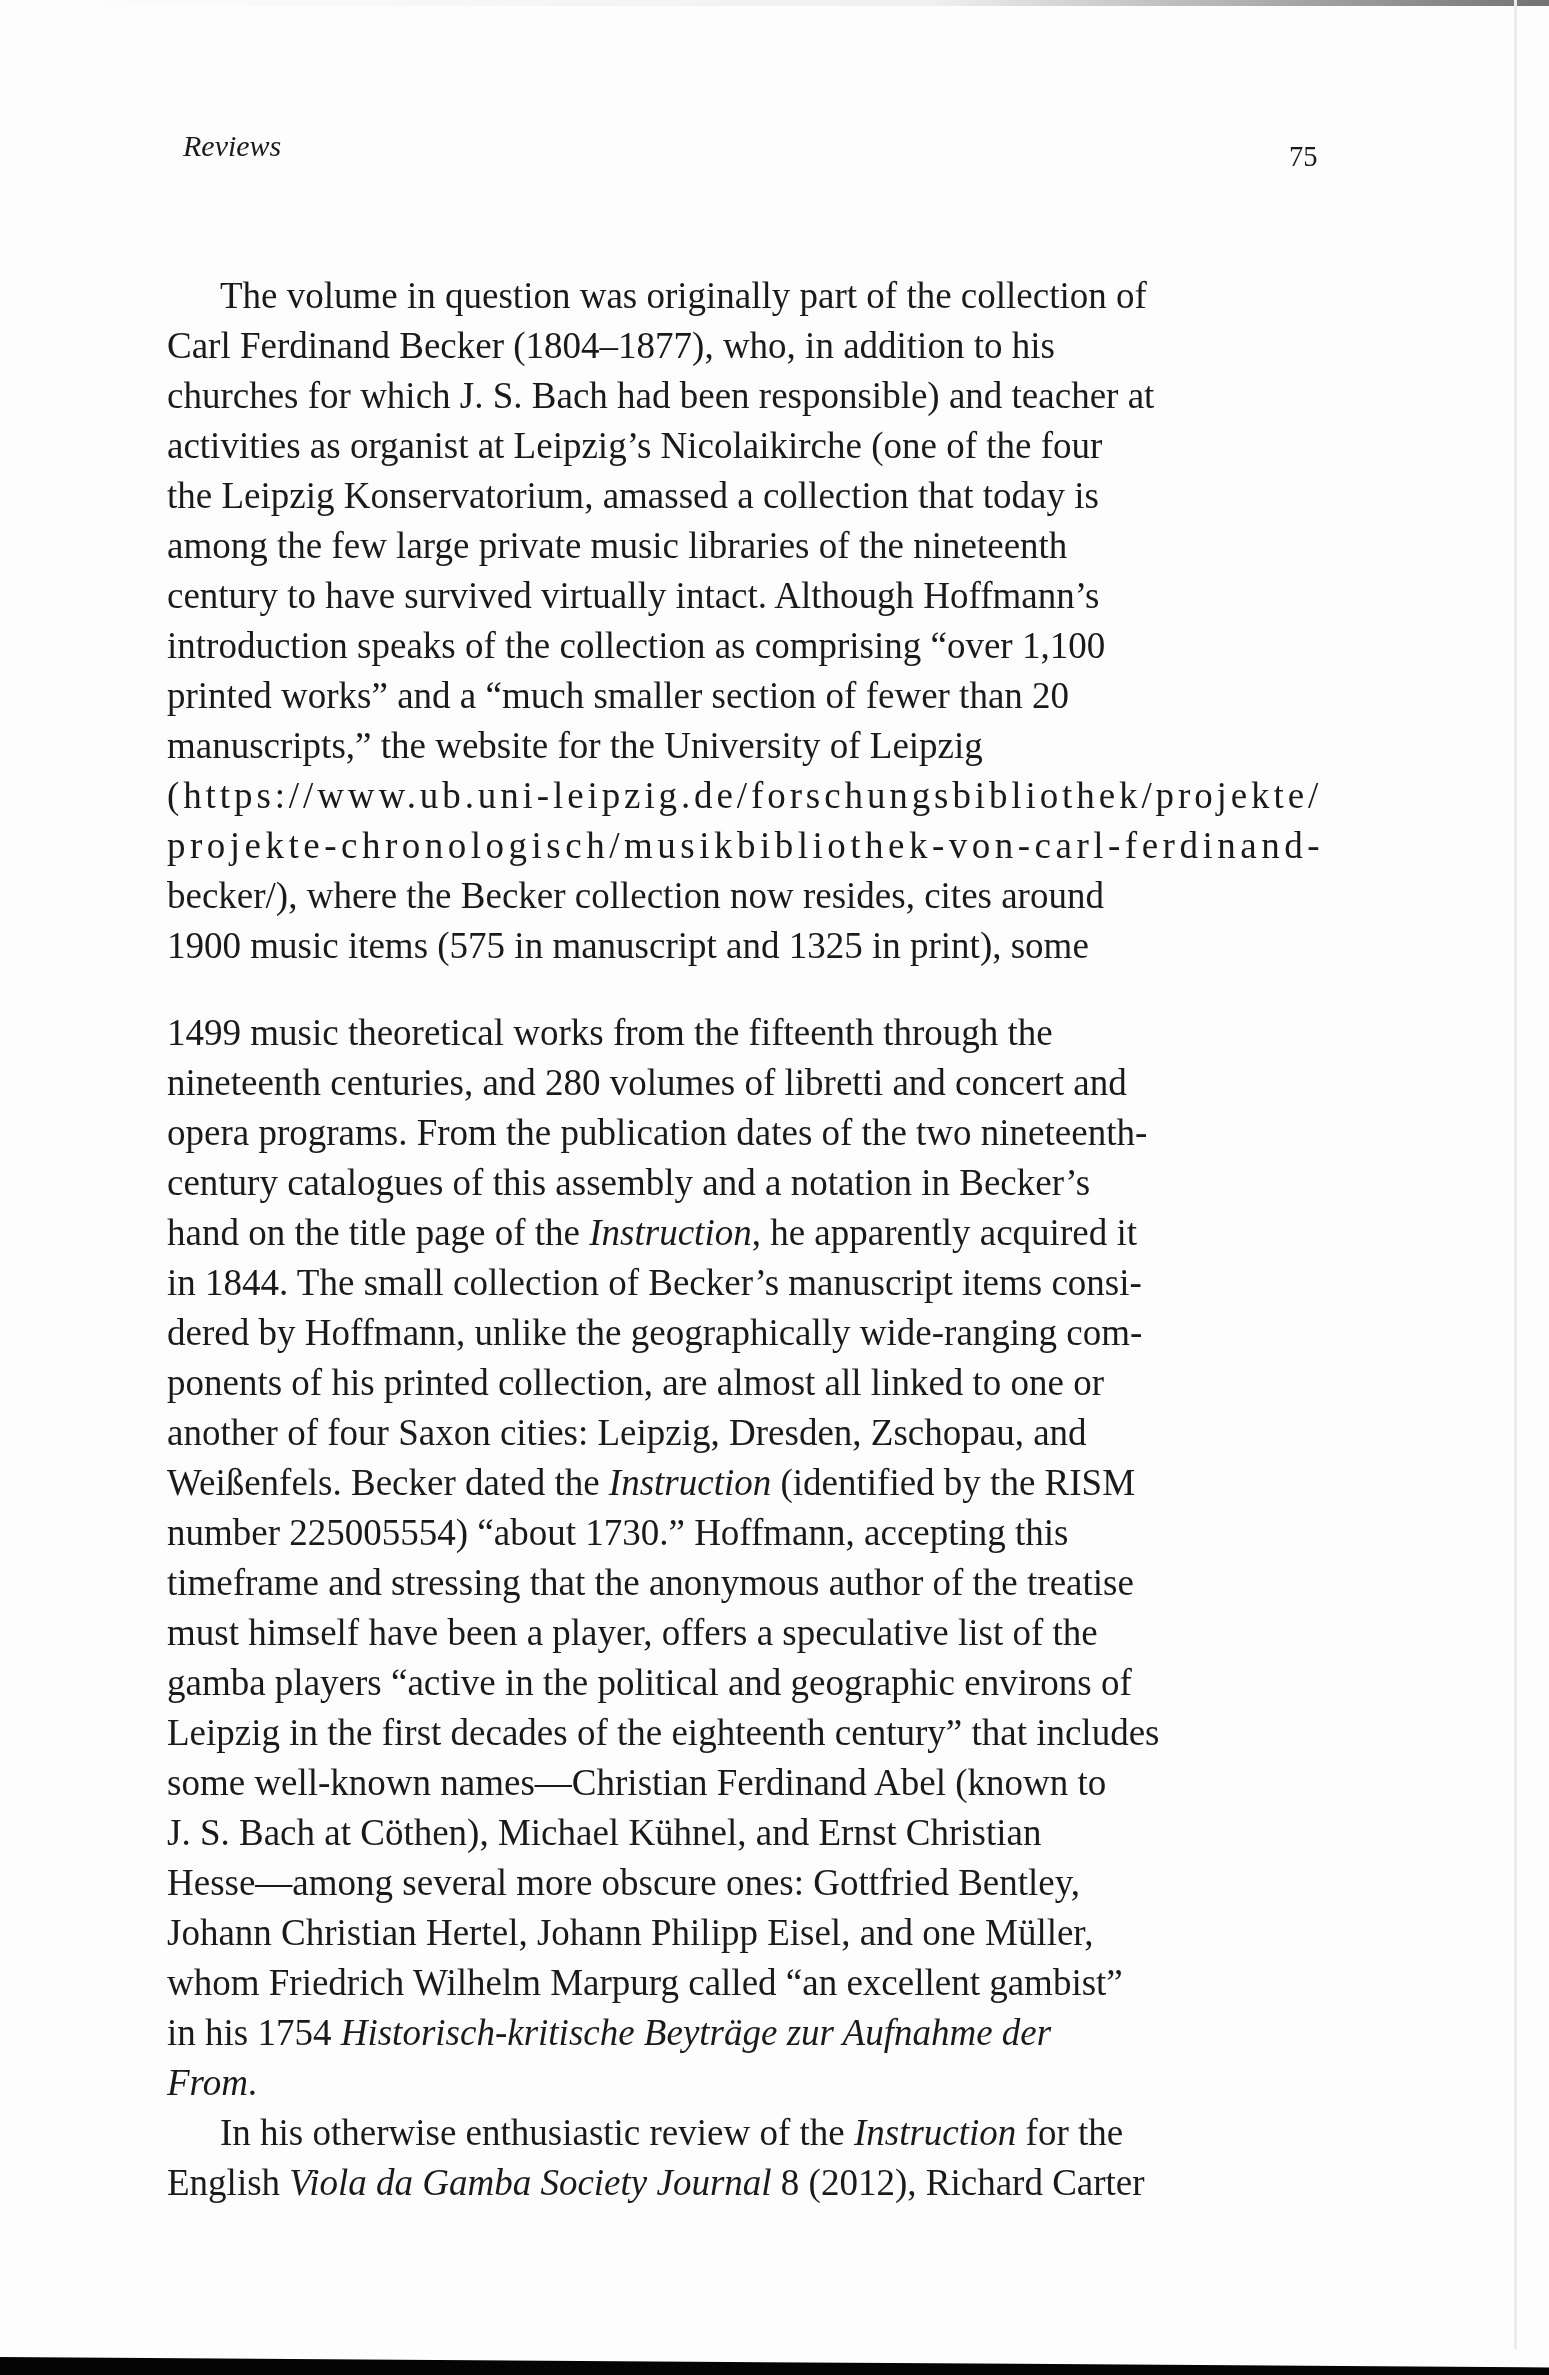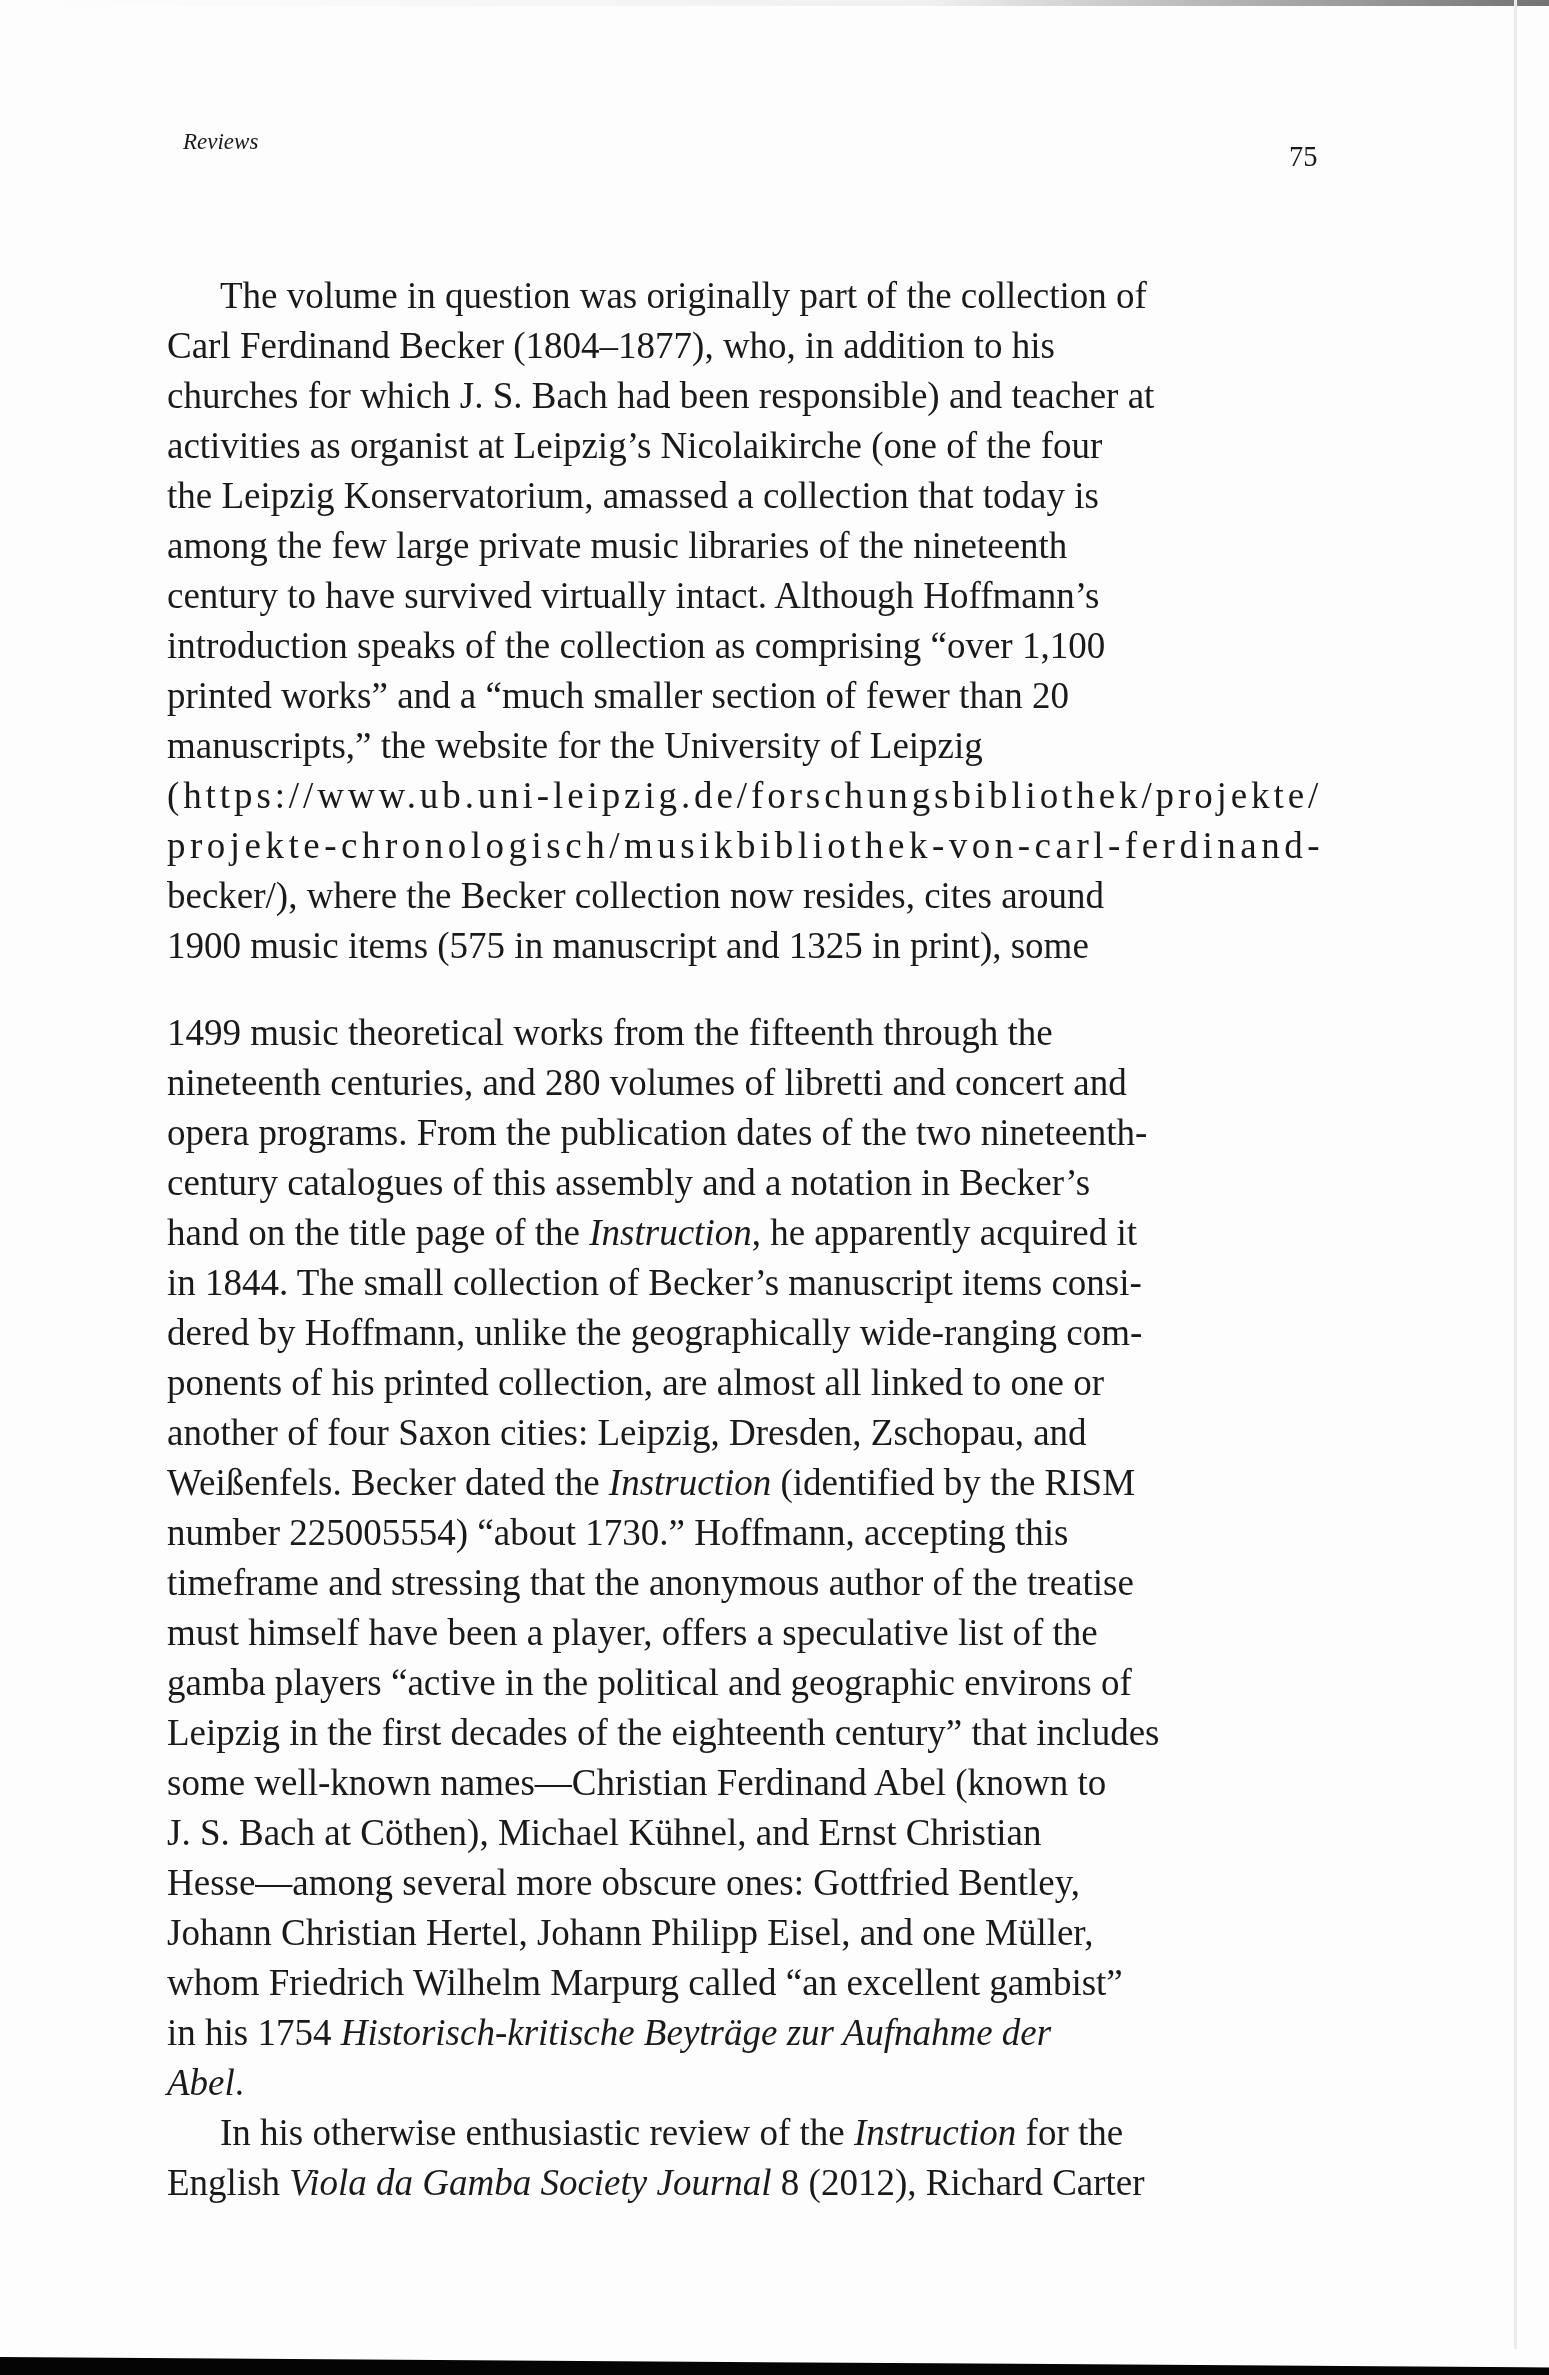--- a/index.html
+++ b/index.html
@@ -12,21 +12,21 @@
   .top-shadow {
     position: absolute; left: 0; top: 0; width: 1549px; height: 5.7px;
     background: linear-gradient(to right, rgba(0,0,0,0) 0%, rgba(0,0,0,0.05) 60%, rgba(0,0,0,0.55) 100%);
   }
   .right-edge {
     position: absolute; top: 0; left: 1514px; width: 2.9px; height: 2349px;
     background: #ececec;
   }
   .running-head {
     position: absolute; left: 183px; top: 129px;
-    font-style: italic; font-size: 23px;
+    font-style: italic; font-size: 30px;
   }
   .page-number {
     position: absolute; left: 1289px; top: 141px;
     font-size: 28.5px;
   }
   .body-text {
     position: absolute; left: 167px; top: 243px; width: 1158px;
     font-size: 37px; line-height: 50px;
   }
   .line {
@@ -81,19 +81,19 @@
     <div class="line" style="word-spacing: 0px; text-align: left; text-align-last: left;"><span>timeframe and stressing that the anonymous author of the treatise</span></div>
     <div class="line" style="word-spacing: 0px; text-align: left; text-align-last: left;"><span>must himself have been a player, offers a speculative list of the</span></div>
     <div class="line" style="word-spacing: 0px; text-align: left; text-align-last: left;"><span>gamba players “active in the political and geographic environs of</span></div>
     <div class="line" style="word-spacing: 0px; text-align: left; text-align-last: left;"><span>Leipzig in the first decades of the eighteenth century” that includes</span></div>
     <div class="line" style="word-spacing: 0px; text-align: left; text-align-last: left;"><span>some well-known names—Christian Ferdinand Abel (known to</span></div>
     <div class="line" style="word-spacing: 0px; text-align: left; text-align-last: left;"><span>J. S. Bach at Cöthen), Michael Kühnel, and Ernst Christian</span></div>
     <div class="line" style="word-spacing: 0px; text-align: left; text-align-last: left;"><span>Hesse—among several more obscure ones: Gottfried Bentley,</span></div>
     <div class="line" style="word-spacing: 0px; text-align: left; text-align-last: left;"><span>Johann Christian Hertel, Johann Philipp Eisel, and one Müller,</span></div>
     <div class="line" style="word-spacing: 0px; text-align: left; text-align-last: left;"><span>whom Friedrich Wilhelm Marpurg called “an excellent gambist”</span></div>
     <div class="line" style="word-spacing: 0px; text-align: left; text-align-last: left;"><span>in his 1754 </span><i>Historisch-kritische Beyträge zur Aufnahme der</i></div>
-    <div class="line last"><i>Abel</i><span>.</span></div>
+    <div class="line last"><i>From</i><span>.</span></div>
     <div class="line indent" style="word-spacing: 0px; text-align: left; text-align-last: left;"><span>In his otherwise enthusiastic review of the </span><i>Instruction</i><span> for the</span></div>
     <div class="line" style="word-spacing: 0px; text-align: left; text-align-last: left;"><span>English </span><i>Viola da Gamba Society Journal</i><span> 8 (2012), Richard Carter</span></div>
   </div>
 
 <div class="bottom-bar"></div>
 
 
 </body></html>

